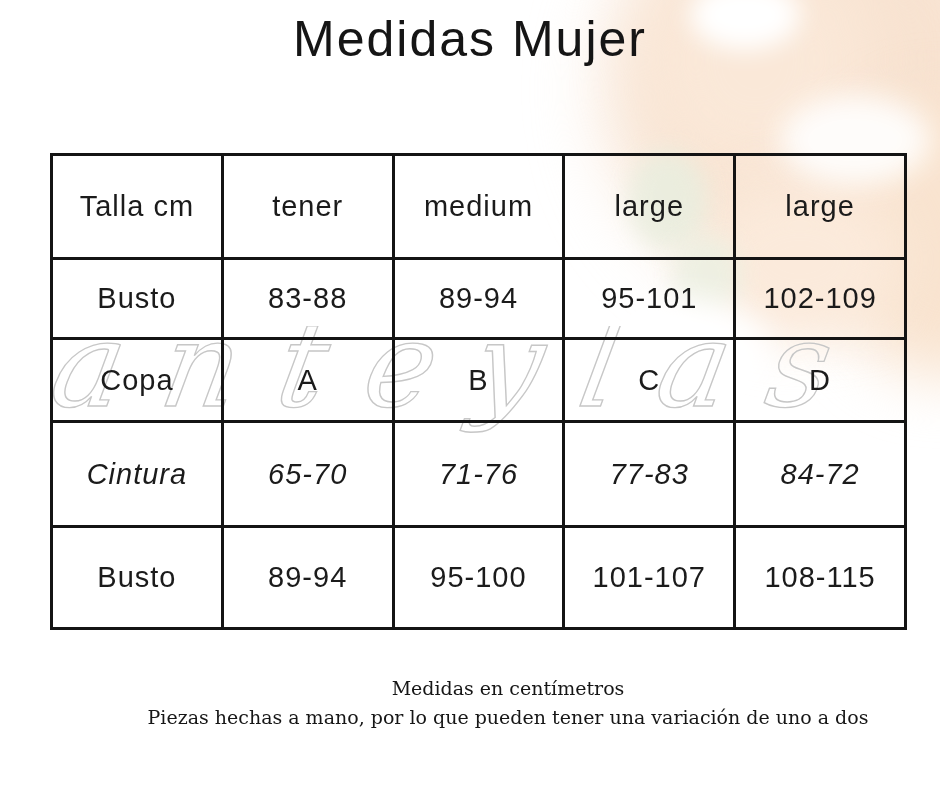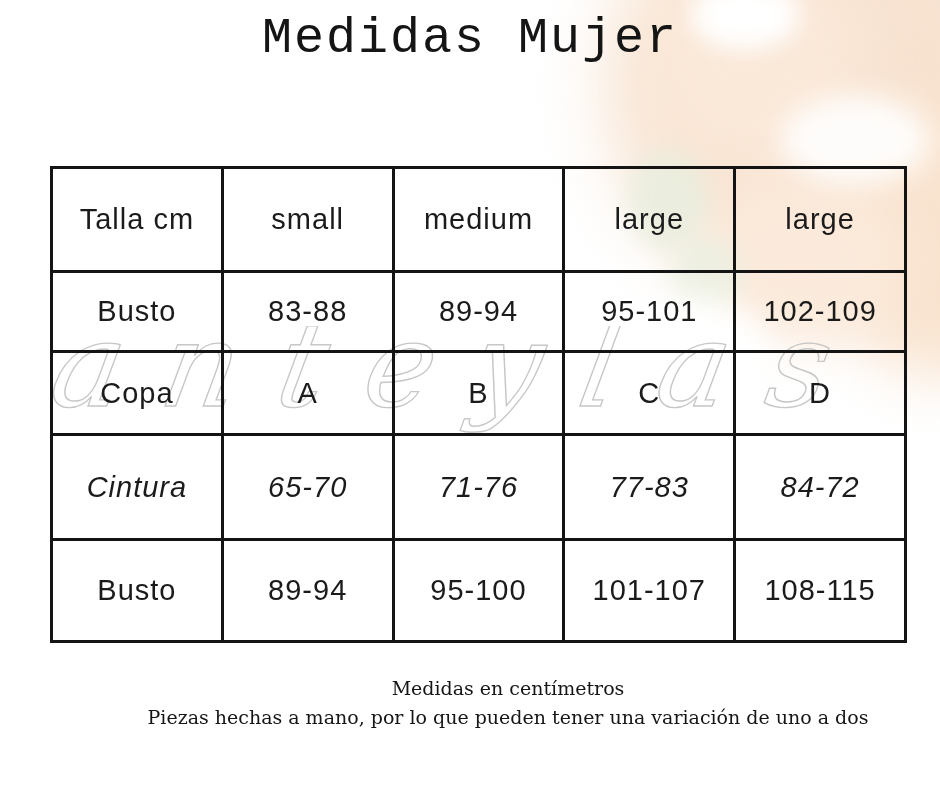--- a/index.html
+++ b/index.html
@@ -17,31 +17,31 @@
   .b-peach-4{left:700px;top:180px;width:200px;height:160px;background:#fbeadb;filter:blur(26px);}
   .b-white-1{left:690px;top:-20px;width:110px;height:70px;background:#ffffff;filter:blur(12px);}
   .b-white-2{left:780px;top:95px;width:150px;height:90px;background:#ffffff;filter:blur(14px);opacity:.9;}
   .b-white-3{left:600px;top:300px;width:170px;height:110px;background:#ffffff;filter:blur(16px);}
   .b-sage-1{left:628px;top:150px;width:80px;height:100px;background:#e9eedf;filter:blur(11px);opacity:.85;}
   .b-sage-2{left:672px;top:235px;width:70px;height:80px;background:#ebf0e2;filter:blur(11px);opacity:.8;}
   
   .title{
     position:absolute;top:10px;left:0;width:100%;text-align:center;z-index:3;
     font-size:50px;font-weight:200;letter-spacing:2px;color:#151515;
-    font-family:Liberation Mono, monospace;
+    font-family:Liberation Sans, sans-serif;
   }
   
   .watermark{position:absolute;left:46px;top:326px;z-index:1;}
   .watermark text{
     font-family:"DejaVu Serif",serif;font-style:italic;
     fill:none;stroke:#c7c7c7;stroke-width:1.4px;letter-spacing:14px;
   }
   
   .size-table{
-    position:absolute;left:50px;top:166px;z-index:2;
+    position:absolute;left:50px;top:153px;z-index:2;
     width:857px;border-collapse:collapse;table-layout:fixed;
   }
   .size-table td{
     border:3px solid #141414;background:transparent;
     text-align:center;vertical-align:middle;
     font-family:"Liberation Sans",sans-serif;
     font-weight:300;font-size:29px;letter-spacing:1px;color:#1b1b1b;
   }
   tr.r-header{height:104px;}
   tr.r-busto{height:80px;}
@@ -75,21 +75,21 @@
 <div class="title">Medidas Mujer</div>
 
 <svg class="watermark" width="820" height="112" viewBox="0 0 820 112">
   <text x="410" y="80" text-anchor="middle" font-size="118" textLength="790" transform="skewX(-10)">anteylas</text>
 </svg>
 
 <table class="size-table">
   <tbody>
     <tr class="r-header">
       <td>Talla cm</td>
-      <td>small</td>
+      <td>tener</td>
       <td>medium</td>
       <td>large</td>
       <td>large</td>
     </tr>
     <tr class="r-busto">
       <td>Busto</td>
       <td>83-88</td>
       <td>89-94</td>
       <td>95-101</td>
       <td>102-109</td>

